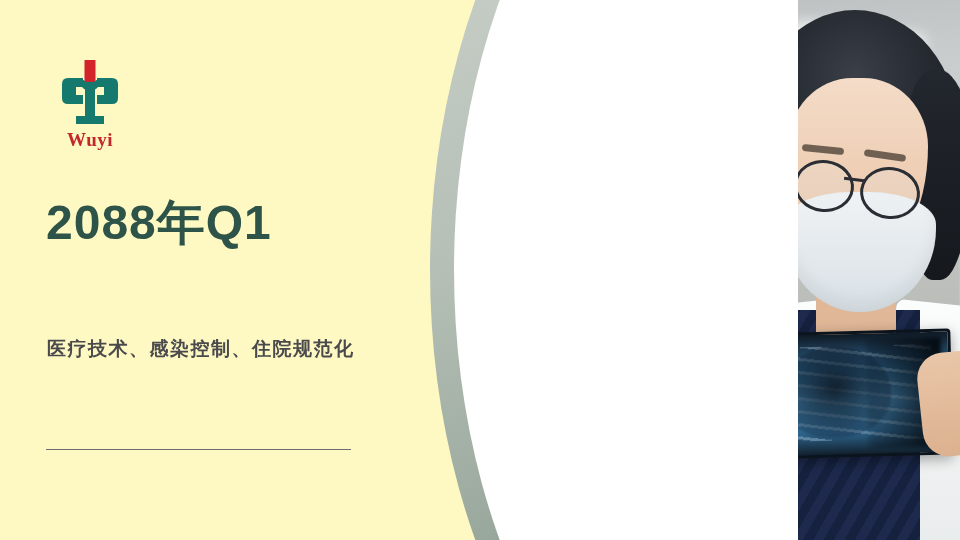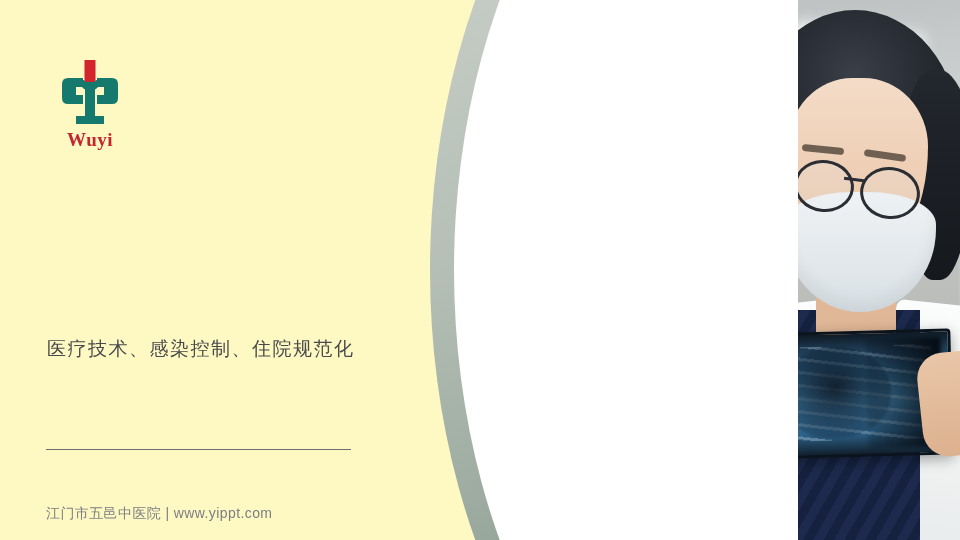--- a/index.html
+++ b/index.html
@@ -321,20 +321,21 @@
   .title-main {
     position:absolute; left:46px; top:253px;
     font-size:47px; font-weight:bold; color:#1d1d1f;
     letter-spacing:.5px; line-height:1.15;
     white-space:nowrap;
   }
   .subtitle {
     position:absolute; left:47px; top:336px;
     font-size:19px; color:#4a4a4c; letter-spacing:1.5px;
     white-space:nowrap;
+    font-weight:bold;
   }
 
   .divider {
     position:absolute; left:46px; top:449px; width:305px; height:1px;
     background:#6e6e72;
   }
   .meta {
     position:absolute; left:46px; top:461px;
     font-size:15px; color:#3c3c3e; white-space:nowrap;
     display:flex; align-items:center;
@@ -447,20 +448,20 @@
       <path d="M30.5 2 h11 v20 q0 9 -5.5 14 q-5.5 -5 -5.5 -14 z" fill="#d3242b"></path>
 
       <path d="M14 20 h15 a0 0 0 0 1 0 0 v9 h-7 v8 h7 v9 h-15 q-6 0 -6 -6 v-14 q0 -6 6 -6 z" fill="#16796e"></path>
       <path d="M58 20 h-15 v9 h7 v8 h-7 v9 h15 q6 0 6 -6 v-14 q0 -6 -6 -6 z" fill="#16796e"></path>
       <path d="M31 24 h10 v34 h9 v8 h-28 v-8 h9 z" fill="#16796e"></path>
       <path d="M22 20 q9 0 14 9 q5 -9 14 -9 q-6 12 -14 14 q-8 -2 -14 -14 z" fill="#16796e"></path>
     </svg>
     <div class="logo-word">Wuyi</div>
   </div>
 
+  <div class="title-year">2088年Q1</div>
   <div class="subtitle">医疗技术、感染控制、住院规范化</div>
 
   <div class="divider"></div>
 
 
-  <div class="footer">江门市五邑中医院 | www.yippt.com</div>
 
 </div>
 
 </body></html>

